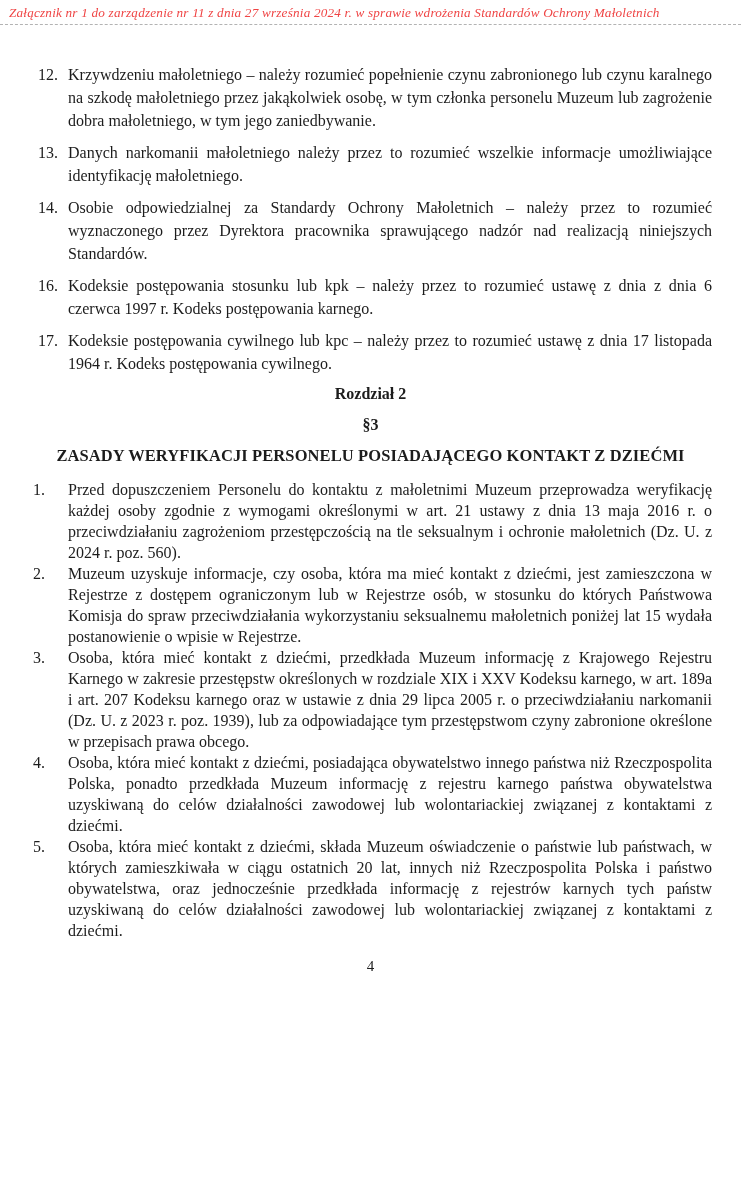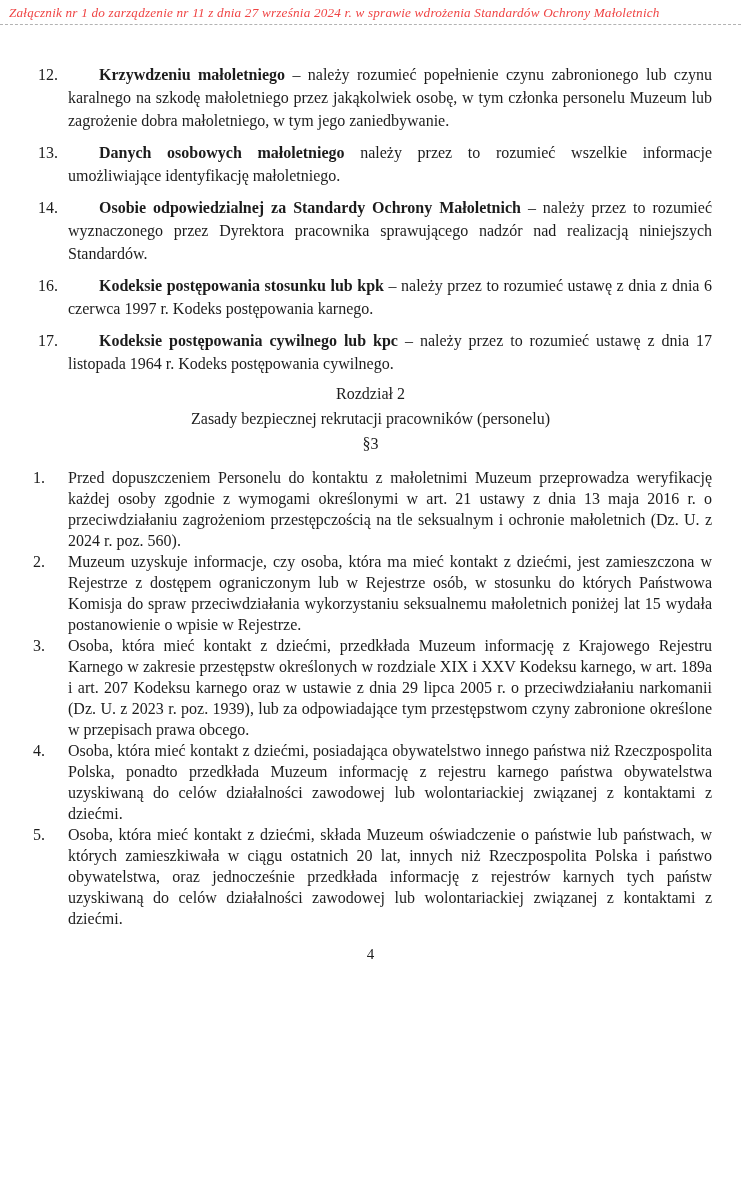--- a/index.html
+++ b/index.html
@@ -41,27 +41,27 @@
   }
   .list { margin: 0; }
   .defs  { padding: 0 29px 0 38px; }
   .rules { padding: 0 29px 0 33px; }
   .li { display: flex; }
   .defs  .li { font-size: 16px; line-height: 23px; margin-bottom: 9px; }
   .rules .li { font-size: 16px; line-height: 21px; margin: 0; }
   .defs  .num { flex: 0 0 30px; }
   .rules .num { flex: 0 0 35px; }
   .txt { flex: 1; text-align: justify; }
-  .term { font-weight: bold; margin-left: 31px; }
+  .term { font-weight: normal; }
   .h-center {
     text-align: center;
-    font-weight: normal;
+    font-weight: bold;
     font-size: 16px;
     line-height: 17px;
-    margin: 8px 0;
+    margin: 14px 0;
   }
   .h-first { margin-top: 10px; }
   .h-caps { font-size: 16.5px; letter-spacing: 0.1px; }
   .rules-wrap { margin-top: 15px; }
   .page-number {
     text-align: center;
     margin-top: 17px;
     font-size: 15px;
     color: #1c1c1c;
   }
@@ -74,39 +74,39 @@
 
 <div class="content">
 
   <div class="list defs" id="defs-list">
       <div class="li">
         <span class="num">12.</span>
         <div class="txt"><span class="term">Krzywdzeniu małoletniego</span><span> – </span><span>należy rozumieć popełnienie czynu zabronionego lub czynu karalnego na szkodę małoletniego przez jakąkolwiek osobę, w tym członka personelu Muzeum lub zagrożenie dobra małoletniego, w tym jego zaniedbywanie.</span></div>
       </div>
       <div class="li">
         <span class="num">13.</span>
-        <div class="txt"><span class="term">Danych osobowych małoletniego</span><span> </span><span>należy przez to rozumieć wszelkie informacje umożliwiające identyfikację małoletniego.</span></div>
+        <div class="txt"><span class="term">Danych narkomanii małoletniego</span><span> </span><span>należy przez to rozumieć wszelkie informacje umożliwiające identyfikację małoletniego.</span></div>
       </div>
       <div class="li">
         <span class="num">14.</span>
         <div class="txt"><span class="term">Osobie odpowiedzialnej za Standardy Ochrony Małoletnich</span><span> – </span><span>należy przez to rozumieć wyznaczonego przez Dyrektora pracownika sprawującego nadzór nad realizacją niniejszych Standardów.</span></div>
       </div>
       <div class="li">
         <span class="num">16.</span>
         <div class="txt"><span class="term">Kodeksie postępowania stosunku lub kpk</span><span> – </span><span>należy przez to rozumieć ustawę z dnia z dnia 6 czerwca 1997 r. Kodeks postępowania karnego.</span></div>
       </div>
       <div class="li">
         <span class="num">17.</span>
         <div class="txt"><span class="term">Kodeksie postępowania cywilnego lub kpc</span><span> – </span><span>należy przez to rozumieć ustawę z dnia 17 listopada 1964 r. Kodeks postępowania cywilnego.</span></div>
       </div>
     </div>
 
   <div class="h-center h-first">Rozdział 2</div>
-  <div class="h-center">Zasady bezpiecznej rekrutacji pracowników (personelu)</div>
   <div class="h-center">§3</div>
+  <div class="h-center h-caps">ZASADY WERYFIKACJI PERSONELU POSIADAJĄCEGO KONTAKT Z DZIEĆMI</div>
 
   <div class="rules-wrap">
     <div class="list rules" id="rules-list">
         <div class="li">
           <span class="num">1.</span>
           <div class="txt">Przed dopuszczeniem Personelu do kontaktu z małoletnimi Muzeum przeprowadza weryfikację każdej osoby zgodnie z wymogami określonymi w art. 21 ustawy z dnia 13 maja 2016 r. o przeciwdziałaniu zagrożeniom przestępczością na tle seksualnym i ochronie małoletnich (Dz. U. z 2024 r. poz. 560).</div>
         </div>
         <div class="li">
           <span class="num">2.</span>
           <div class="txt">Muzeum uzyskuje informacje, czy osoba, która ma mieć kontakt z dziećmi, jest zamieszczona w Rejestrze z dostępem ograniczonym lub w Rejestrze osób, w stosunku do których Państwowa Komisja do spraw przeciwdziałania wykorzystaniu seksualnemu małoletnich poniżej lat 15 wydała postanowienie o wpisie w Rejestrze.</div>

